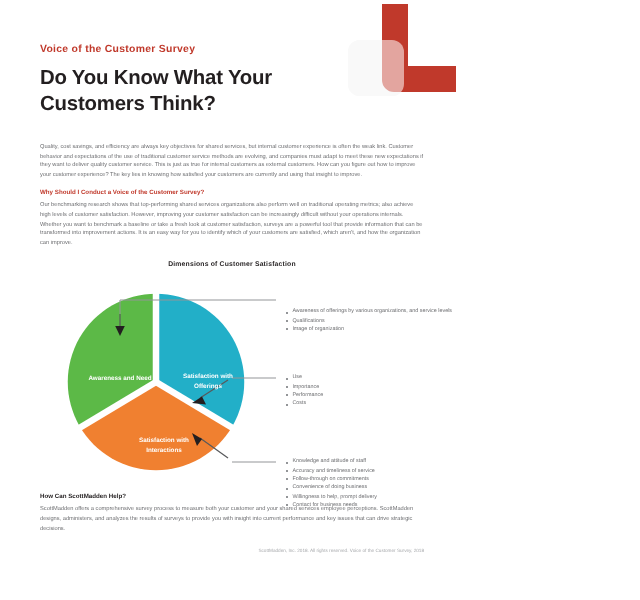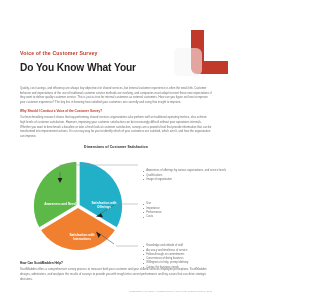--- a/index.html
+++ b/index.html
@@ -4,21 +4,21 @@
 <style>
   html,body{margin:0;padding:0;}
   body{
     width:232px;height:300px;
     background:#ffffff;
     font-family:"Liberation Sans", sans-serif;
     color:#58595b;
     overflow:hidden;
     position:relative;
   }
-  .page{position:relative;width:232px;height:235px;box-sizing:border-box;margin-top:28px;}
+  .page{position:relative;width:232px;height:235px;box-sizing:border-box;}
 
   
   .logo-mark{position:absolute;right:0;top:0;width:72px;height:58px;overflow:hidden;}
   .logo-mark svg{display:block;}
 
   
   .header{padding:22px 20px 0 20px;}
   .eyebrow{
     color:#c0392b;font-size:5.2px;font-weight:bold;letter-spacing:.15px;
     margin:0 0 5px 0;
@@ -82,20 +82,21 @@
       <rect x="14" y="20" width="28" height="28" rx="6" fill="#f2f2f2"></rect>
       <path d="M31 2 h13 v31 h24 v13 h-31 a6 6 0 0 1 -6 -6 z" fill="#c0392b"></path>
       <rect x="14" y="20" width="28" height="28" rx="6" fill="#ffffff" fill-opacity="0.55"></rect>
     </svg>
   </div>
 
   <div class="header">
     <p class="eyebrow">Voice of the Customer Survey</p>
     <h1 class="title">
       <span>Do You Know What Your</span><br>
+      <span>Customers Think?</span>
     </h1>
   </div>
 
   <div class="body-wrap lead-gap">
     <p class="para">Quality, cost savings, and efficiency are always key objectives for shared services, but internal customer experience is often the weak link. Customer behavior and expectations of the use of traditional customer service methods are evolving, and companies must adapt to meet these new expectations if they want to deliver quality customer service. This is just as true for internal customers as external customers. How can you figure out how to improve your customer experience? The key lies in knowing how satisfied your customers are currently and using that insight to improve.</p>
   </div>
 
   <div class="body-wrap">
     <p class="sub-h">Why Should I Conduct a Voice of the Customer Survey?</p>
     <p class="para">Our benchmarking research shows that top-performing shared services organizations also perform well on traditional operating metrics; also achieve high levels of customer satisfaction. However, improving your customer satisfaction can be increasingly difficult without your operations internals. Whether you want to benchmark a baseline or take a fresh look at customer satisfaction, surveys are a powerful tool that provide information that can be transformed into improvement actions. It is an easy way for you to identify which of your customers are satisfied, which aren't, and how the organization can improve.</p>

